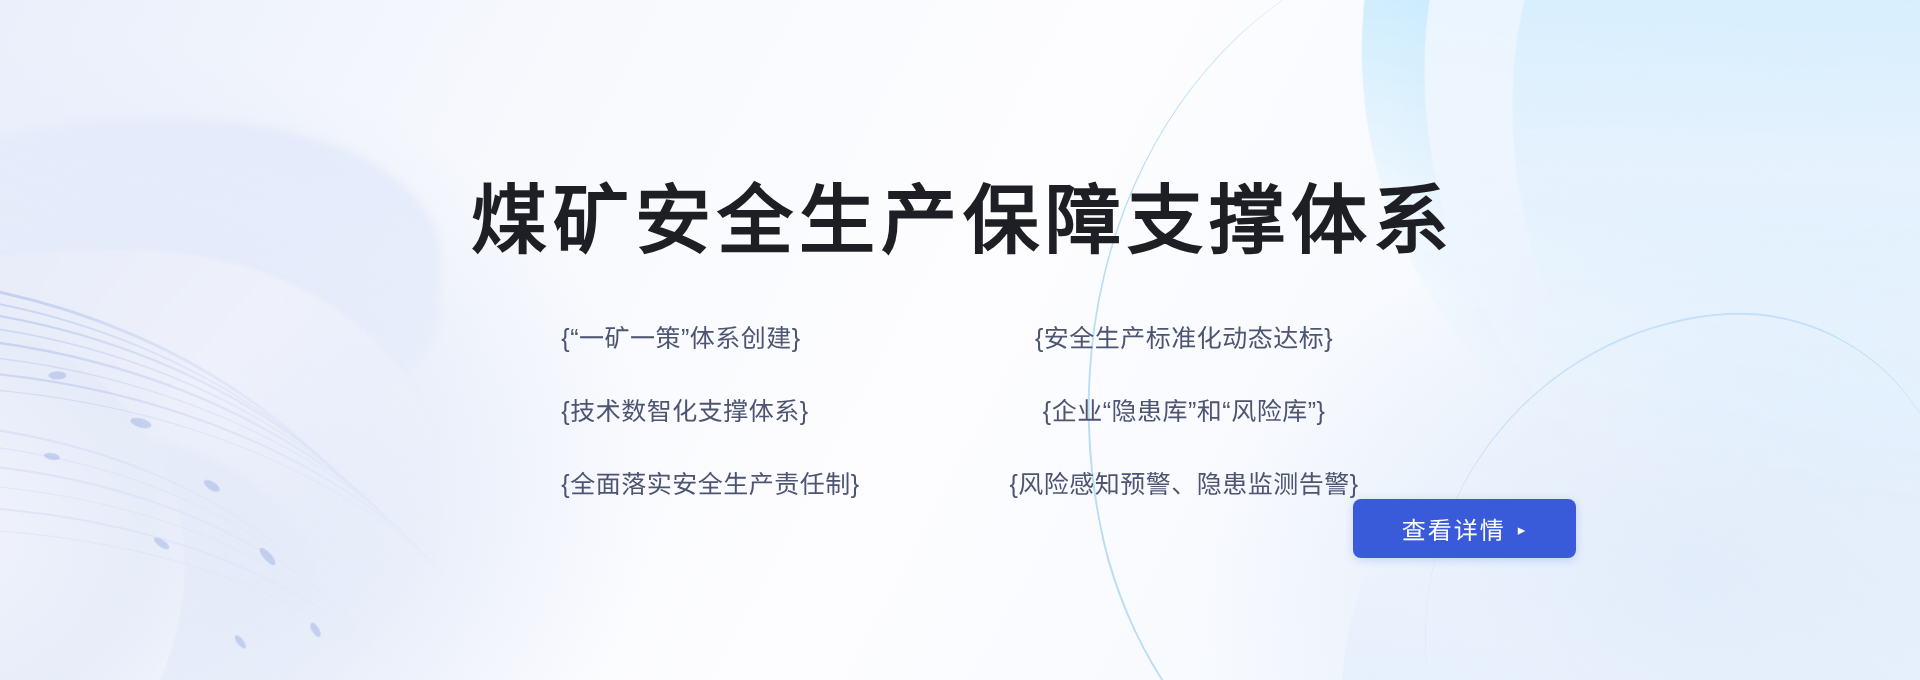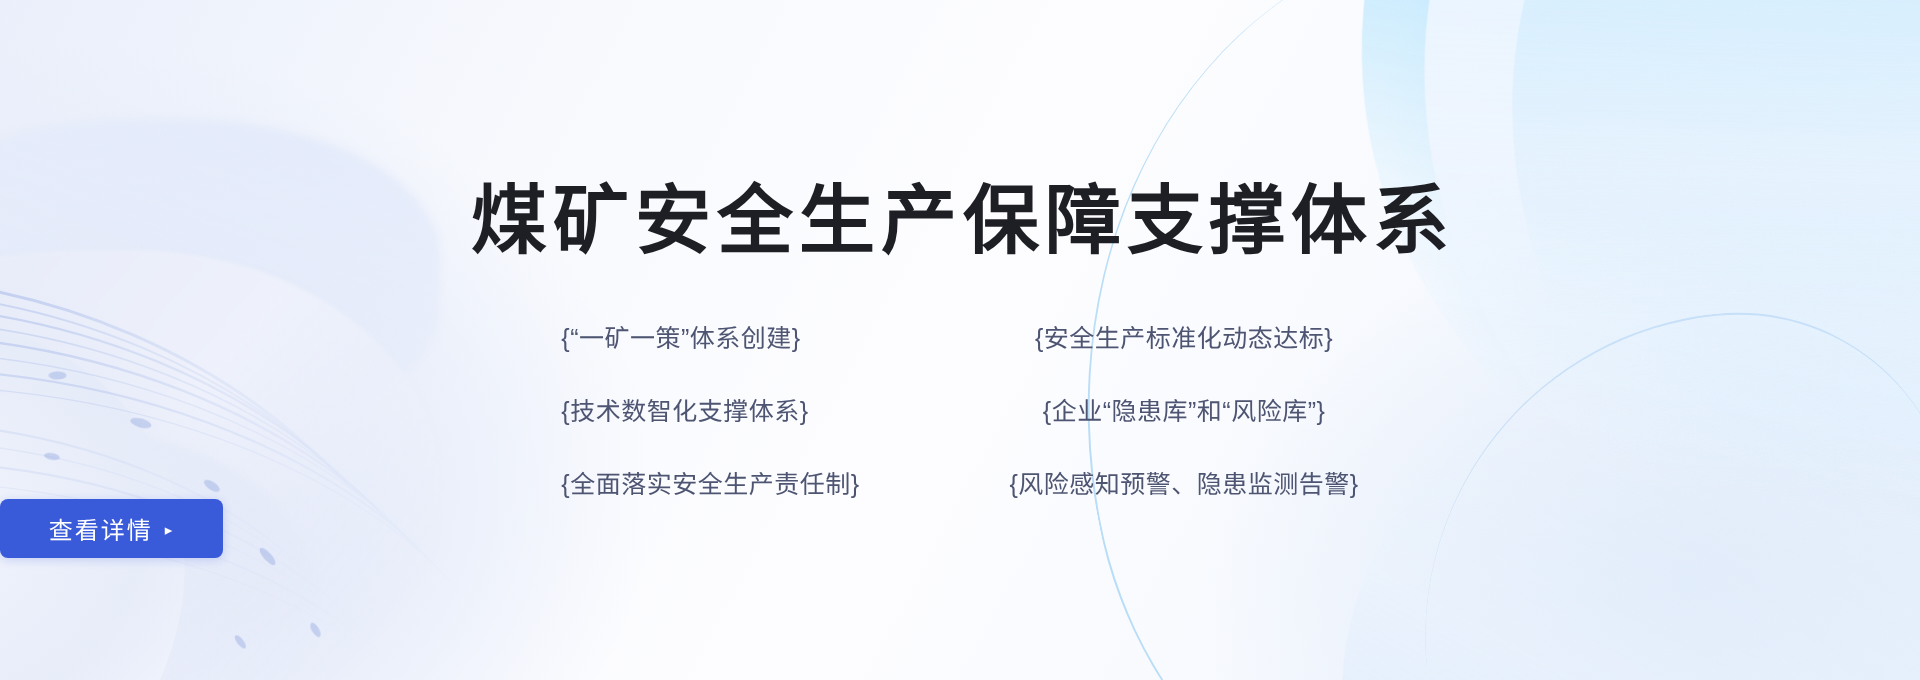--- a/index.html
+++ b/index.html
@@ -177,21 +177,21 @@
     white-space: nowrap;
     margin-top: 34px;
   }
 
   .cta-wrap {
     position: absolute;
     top: 499px;
     left: 0;
     width: 1576px;
     display: flex;
-    justify-content: flex-start;
+    justify-content: flex-end;
   }
   .cta-button {
     display: inline-flex;
     align-items: center;
     justify-content: center;
     gap: 12px;
     min-width: 223px;
     height: 59px;
     padding: 0 28px;
     border: none;

